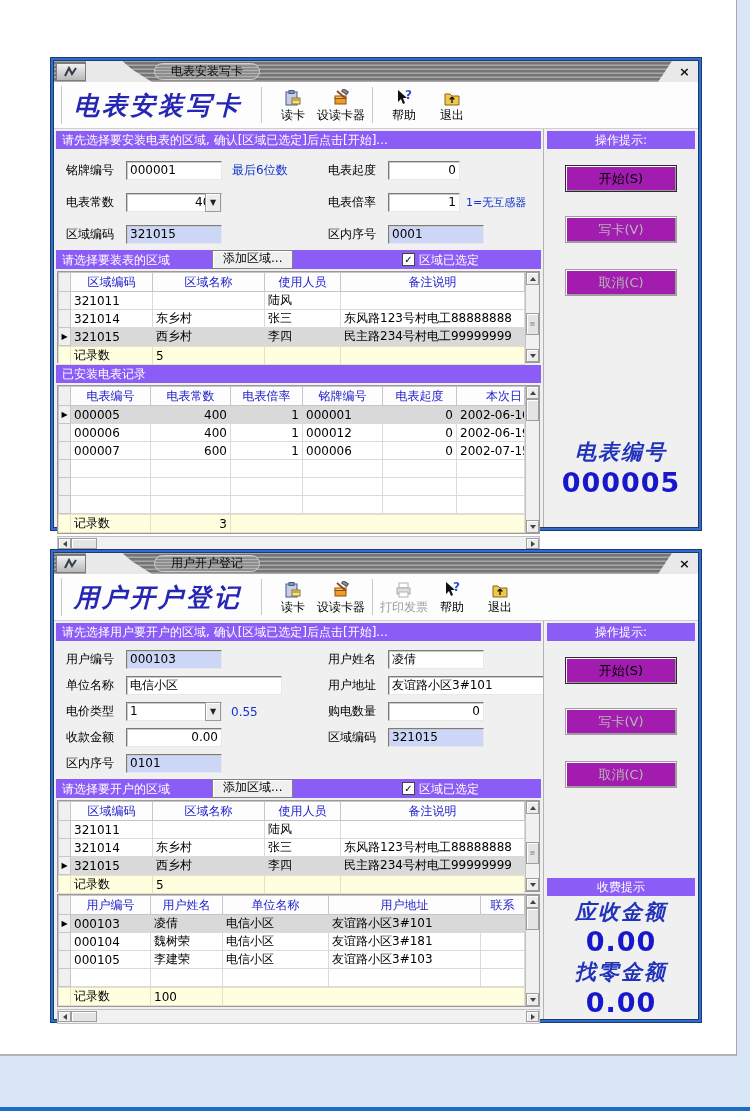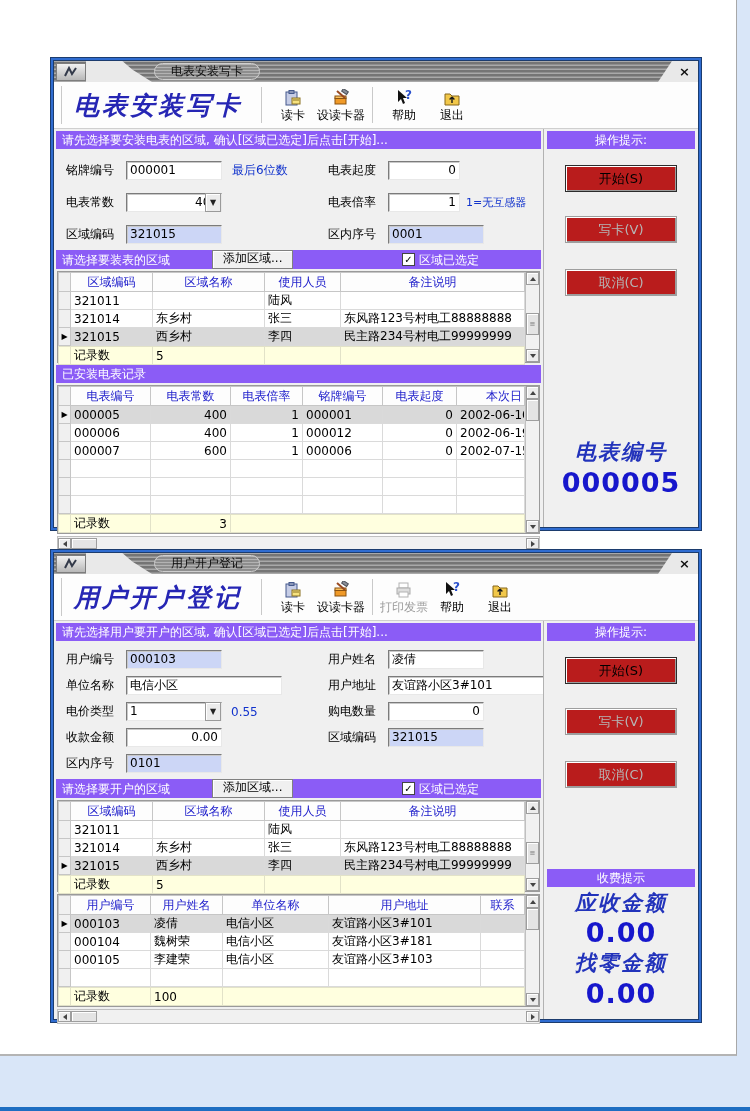--- a/index.html
+++ b/index.html
@@ -108,32 +108,32 @@
   .vscroll .thumb{height:22px;}
   .vscroll .mid{margin-top:28px;}
   .vscroll .dn{margin-top:auto;}
 
   .hscroll{flex:0 0 13px;background:#f1f1f1;border:1px solid #c0c0c0;display:flex;align-items:center;margin:0 1px;}
   .hscroll .thumb{height:11px;width:26px;}
   .hscroll .sbtn{height:11px;}
   .hscroll .rt{margin-left:auto;}
 
   
-  .btn{width:112px;height:27px;background:#b91c1c;border:1px solid #6e6e6e;
+  .btn{width:112px;height:27px;background:#a21caf;border:1px solid #6e6e6e;
        box-shadow:inset 1px 1px 0 #fff,inset -1px -1px 0 #9c9c9c;font-size:13px;color:#000;
        display:flex;align-items:center;justify-content:center;box-sizing:border-box;
        font-family:"DejaVu Sans","Liberation Sans",sans-serif;}
   .btn.primary{border:1px solid #2c2c2c;}
   .btn.disabled{color:#b6b6b6;border-color:#9e9e9e;}
   .bt1{margin-top:14px;} .bt2{margin-top:24px;} .bt3{margin-top:26px;}
   .bigcap{font-family:"DejaVu Serif","Liberation Serif",serif;font-style:italic;font-weight:bold;
        font-size:21px;color:#2233bb;letter-spacing:2px;line-height:1.35;text-align:center;}
   .bignum{font-size:27px;font-weight:bold;color:#1717cc;letter-spacing:1px;line-height:1.2;text-align:center;}
   .meterblock{margin-top:auto;margin-bottom:28px;text-align:center;}
-  .feeblock{margin-top:auto;margin-bottom:9px;text-align:center;width:100%;display:flex;flex-direction:column;align-items:center;}
+  .feeblock{margin-top:auto;margin-bottom:0;text-align:center;width:100%;display:flex;flex-direction:column;align-items:center;}
 </style>
 </head>
 <body>
 
 <div class="card">
 
   <div class="win win1">
     <div class="win-inner">
       <div class="titlebar">
         <div class="tb-icon">

